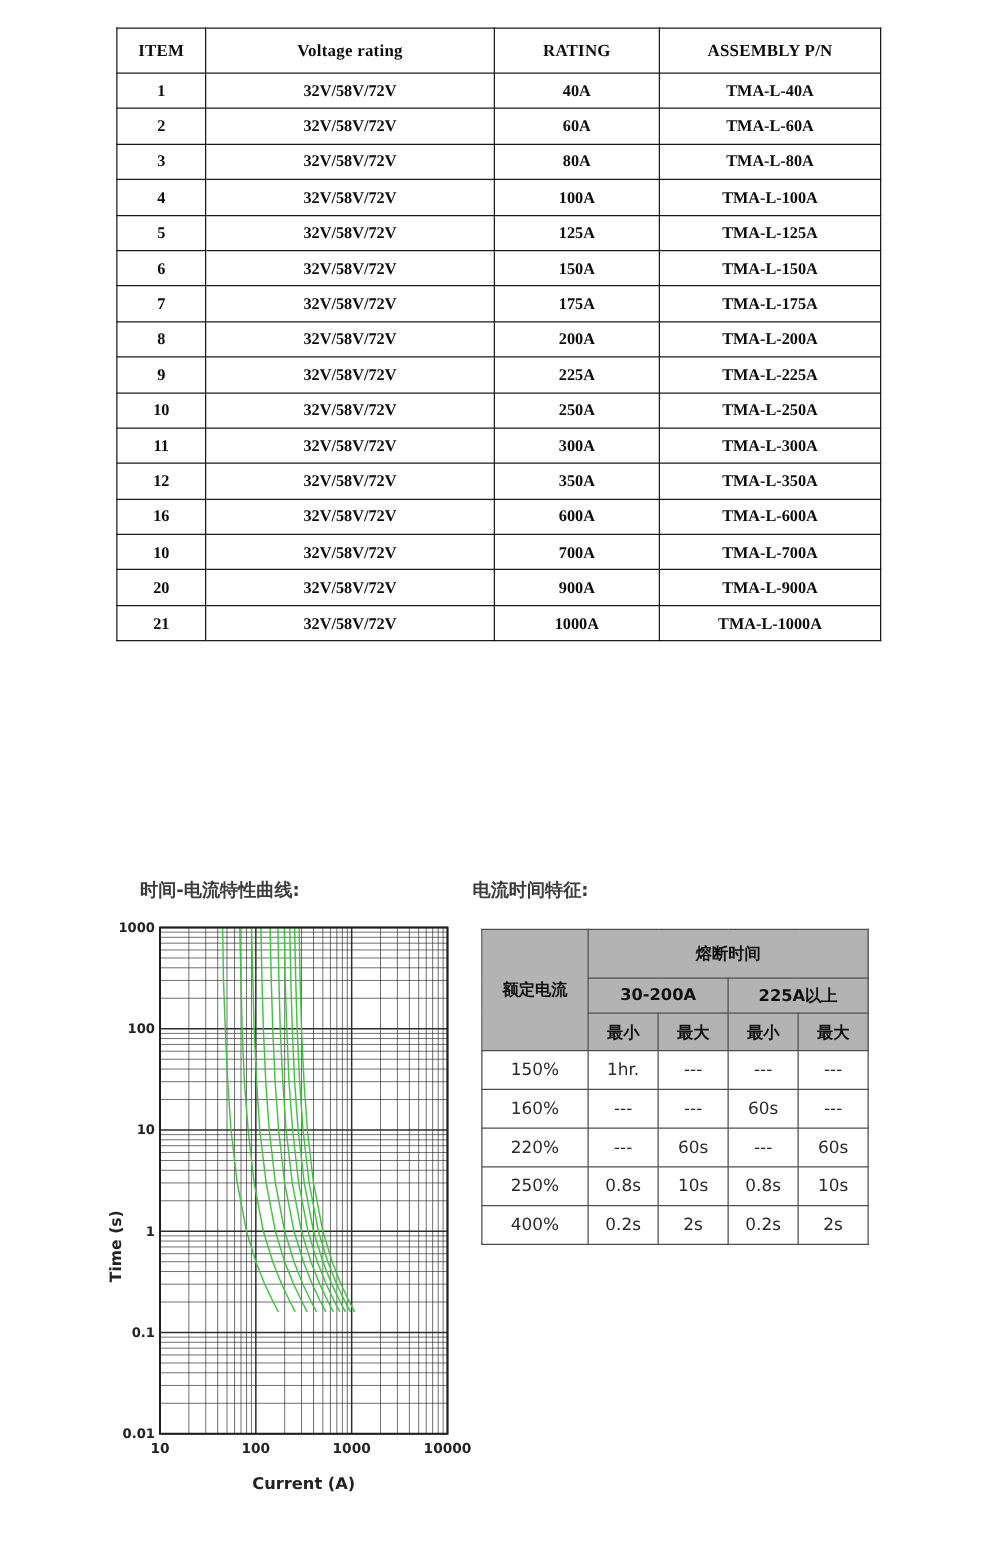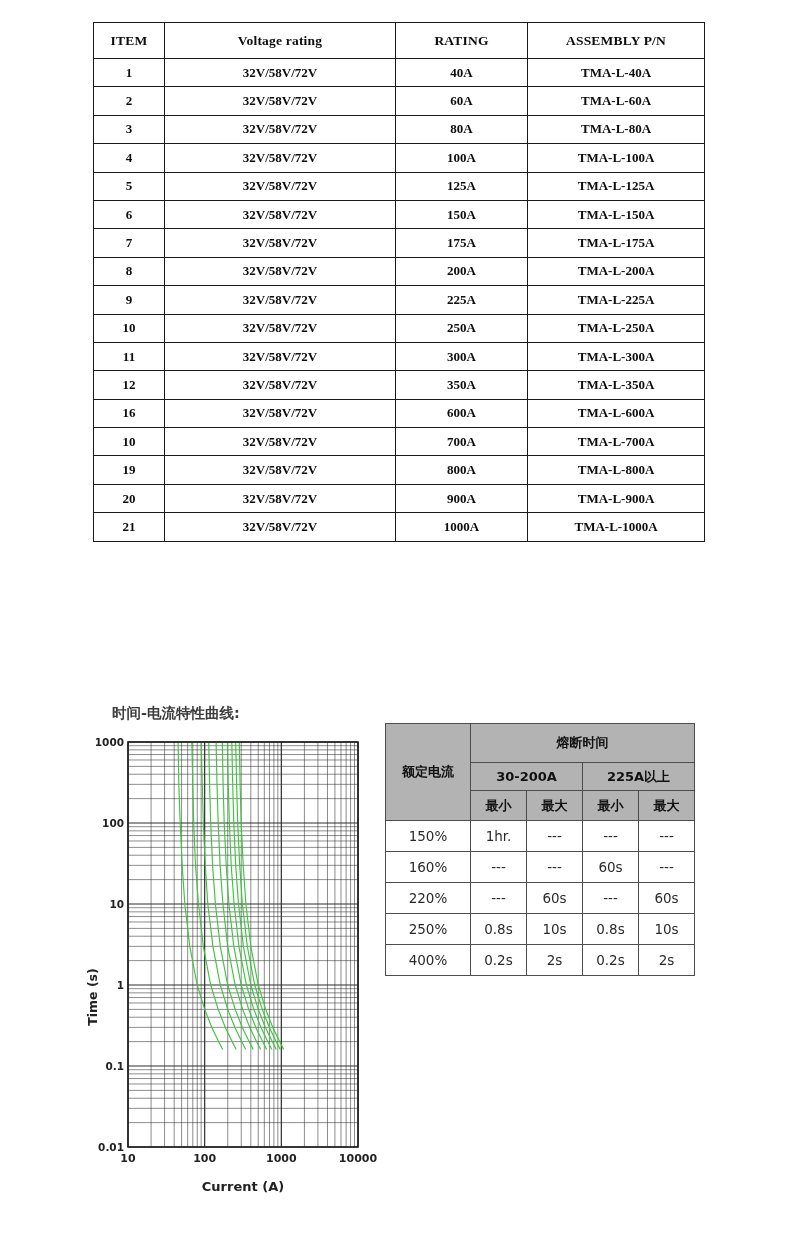--- a/index.html
+++ b/index.html
@@ -129,26 +129,20 @@
           <td>16</td>
           <td>32V/58V/72V</td>
           <td>600A</td>
           <td>TMA-L-600A</td>
         </tr>
         <tr>
           <td>10</td>
           <td>32V/58V/72V</td>
           <td>700A</td>
           <td>TMA-L-700A</td>
-        </tr>
-        <tr>
-          <td>19</td>
-          <td>32V/58V/72V</td>
-          <td>800A</td>
-          <td>TMA-L-800A</td>
         </tr>
         <tr>
           <td>20</td>
           <td>32V/58V/72V</td>
           <td>900A</td>
           <td>TMA-L-900A</td>
         </tr>
         <tr>
           <td>21</td>
           <td>32V/58V/72V</td>
@@ -257,20 +251,21 @@
           <path d="M146.8 15.0 L147.7 57.4 L148.8 96.0 L150.7 138.4 L153.5 177.0 L158.4 219.4 L165.8 258.0 L173.3 282.4 L180.4 300.4 L187.2 314.6 L191.3 322.5" fill="none" stroke="#3ec43e" stroke-width="1.15"></path>
           <path d="M150.7 15.0 L151.6 57.4 L152.7 96.0 L154.7 138.4 L157.4 177.0 L162.3 219.4 L169.7 258.0 L177.2 282.4 L184.4 300.4 L191.1 314.6 L195.3 322.5" fill="none" stroke="#3ec43e" stroke-width="1.15"></path>
           <path d="M154.3 15.0 L155.1 57.4 L156.2 96.0 L158.2 138.4 L160.9 177.0 L165.8 219.4 L173.3 258.0 L180.7 282.4 L187.8 300.4 L194.6 314.6 L198.7 322.5" fill="none" stroke="#3ec43e" stroke-width="1.15"></path>
           <rect x="43" y="15" width="230" height="405" fill="none" stroke="#1e1e1e" stroke-width="1.6"></rect>
           <text x="12" y="270" font-size="12.5" font-family="&quot;DejaVu Sans&quot;, sans-serif" font-weight="600" fill="#222222" text-anchor="middle" transform="rotate(-90 12 270)">Time (s)</text>
           <text x="158" y="464" font-size="13" font-family="&quot;DejaVu Sans&quot;, sans-serif" font-weight="600" fill="#222222" text-anchor="middle">Current (A)</text>
         </svg>
     </div>
 
     <div class="char-block">
+      <div class="char-title">电流时间特征:</div>
       <table class="char-table">
         <colgroup>
           <col class="c0">
             <col class="cn">
             <col class="cn">
             <col class="cn">
             <col class="cn">
         </colgroup>
         <thead>
             <tr class="hrow1">

